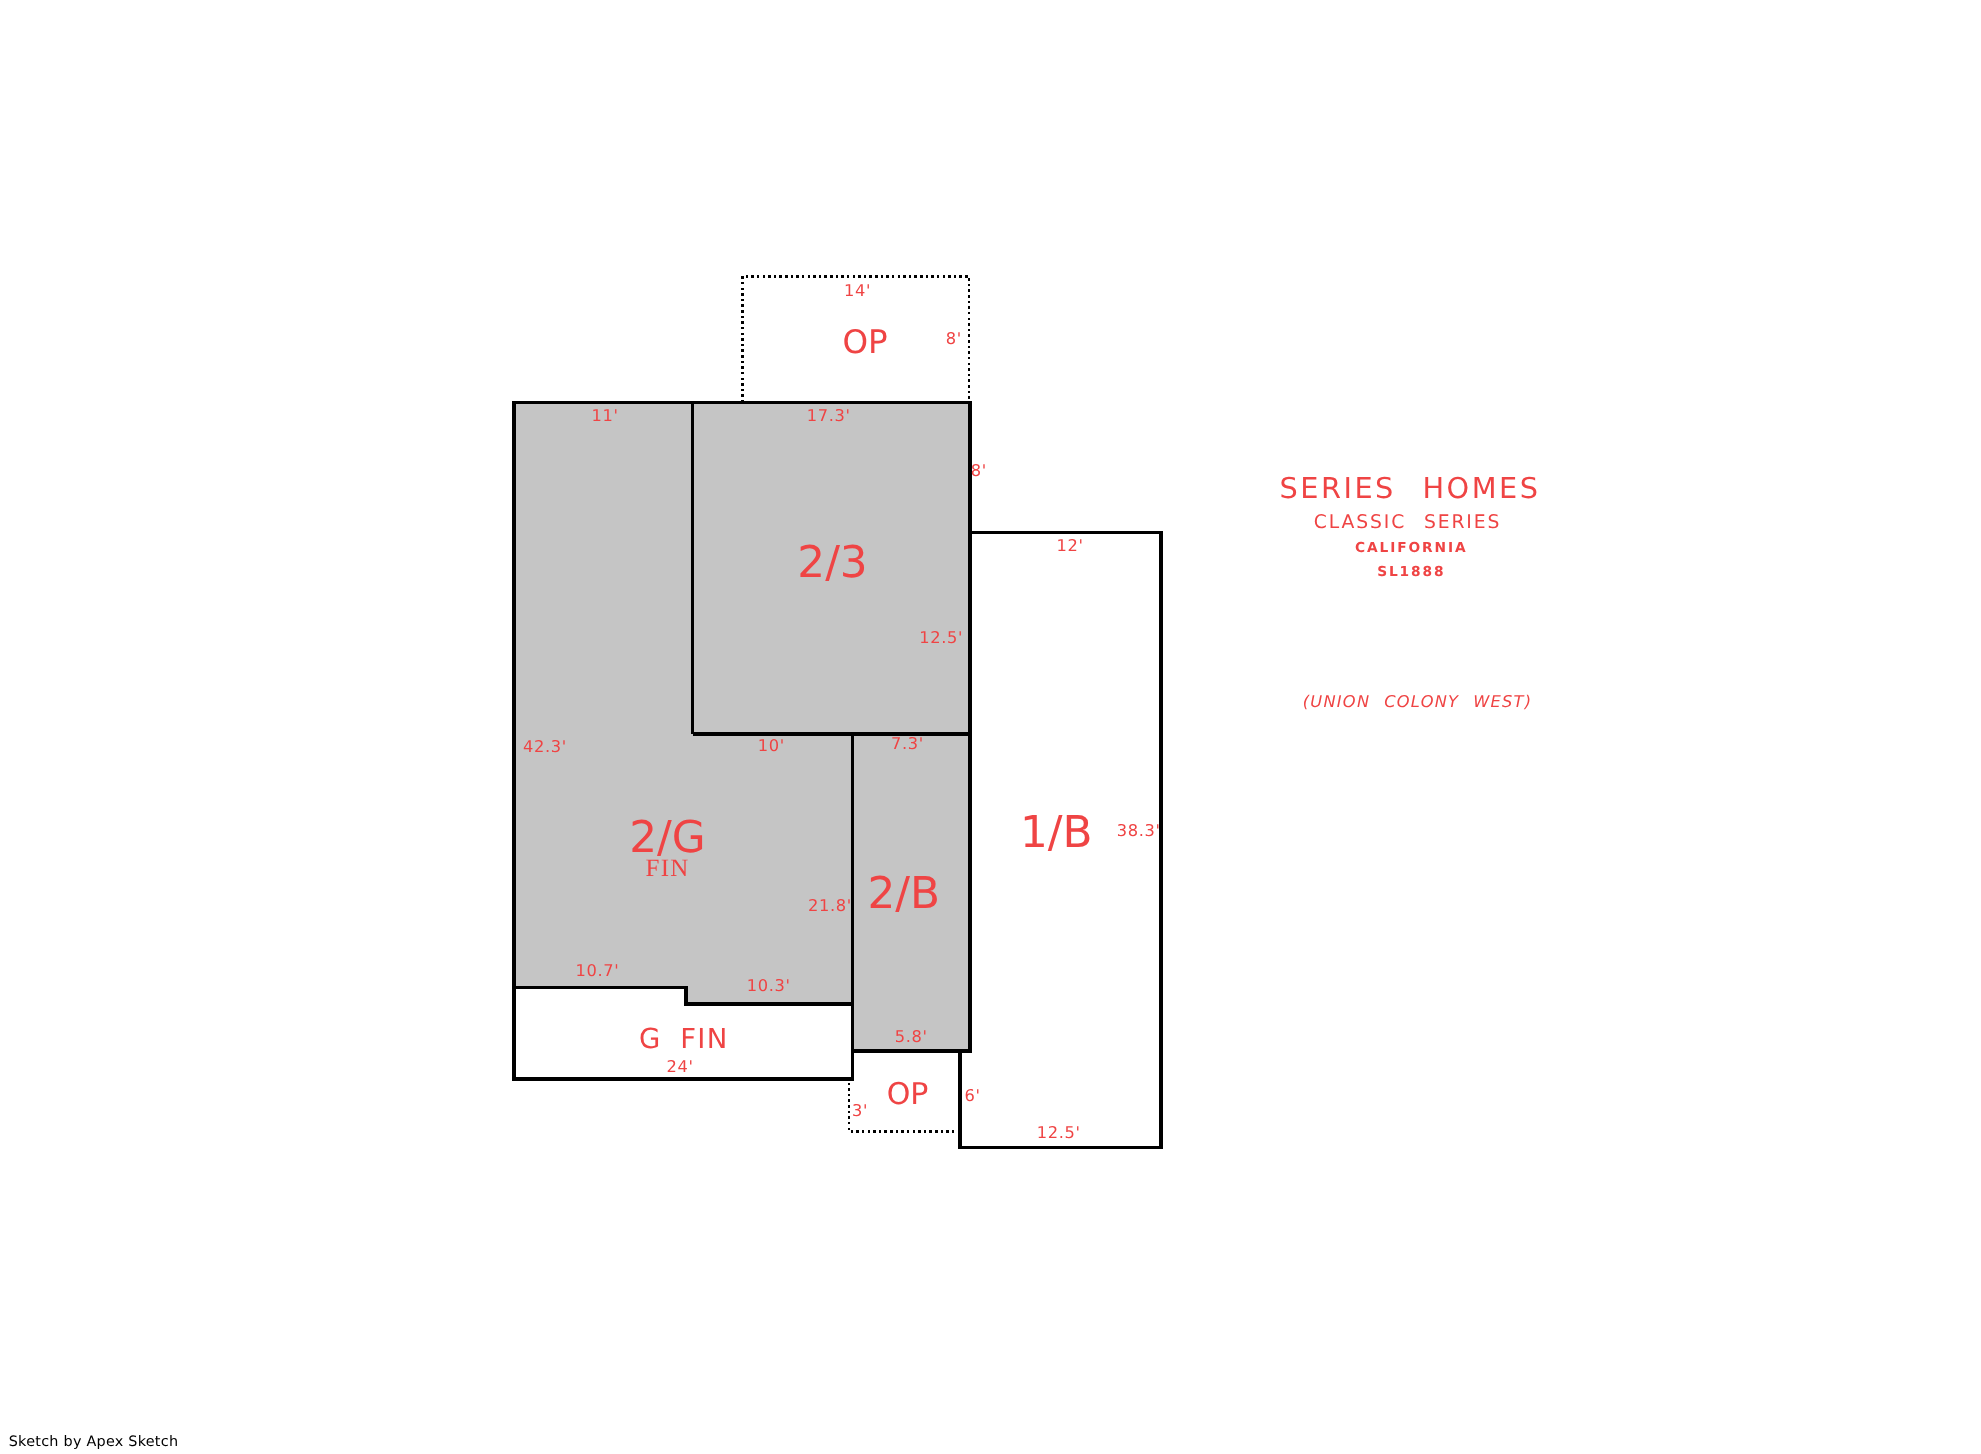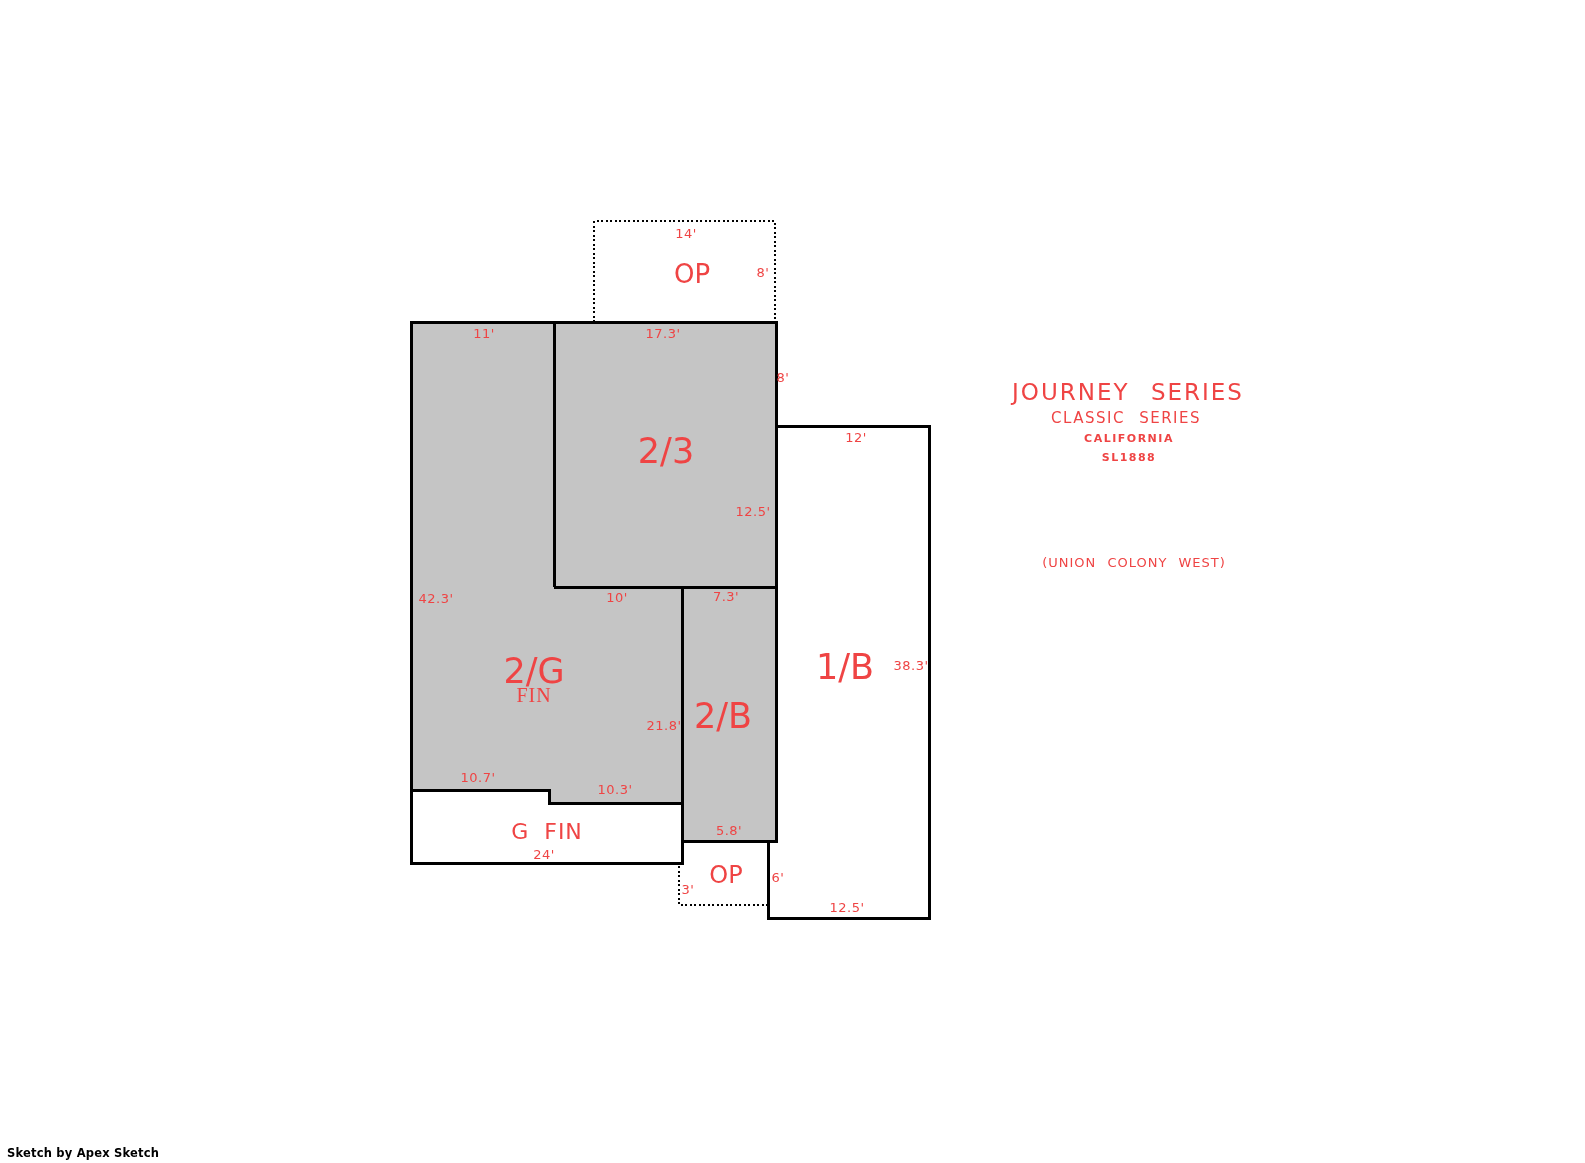--- a/index.html
+++ b/index.html
@@ -21,26 +21,25 @@
   }
   .dim{font-size:13px;letter-spacing:0.5px;}
   .room{font-size:35px;}
   .room-op-top{font-size:26px;}
   .room-op-bottom{font-size:24px;}
   .room-fin{font-size:20px;letter-spacing:1px;font-family:Liberation Serif, serif;}
   .room-gfin{font-size:22px;word-spacing:7px;letter-spacing:1px;}
   .tb-company{font-size:23px;letter-spacing:2px;word-spacing:12px;}
   .tb-series{font-size:15px;letter-spacing:1.5px;word-spacing:8px;}
   .tb-line{font-size:11px;letter-spacing:1.5px;font-weight:bold;}
-  .tb-sub{font-size:13px;letter-spacing:1px;word-spacing:6px;}
+  .tb-sub{font-size:13px;letter-spacing:1px;word-spacing:6px;font-style:italic;}
   .watermark{
     position:absolute;left:7px;top:1146px;
     font-size:11.5px;letter-spacing:0.2px;
     color:#000;
-    font-weight:bold;
   }
 </style>
 </head>
 <body>
 
 <div class="canvas">
 
   <svg class="plan-svg" width="1585" height="1163" viewBox="0 0 1585 1163" shape-rendering="crispEdges">
 
     <path d="M411,322 H776 V841 H682 V803 H549 V790 H411 Z" stroke="#000000" stroke-width="3" fill="#c5c5c5"></path>
@@ -83,21 +82,21 @@
   <span class="lbl dim" style="left:911px;top:665px">38.3'</span>
   <span class="lbl dim" style="left:478px;top:777px">10.7'</span>
   <span class="lbl dim" style="left:615px;top:789px">10.3'</span>
   <span class="lbl dim" style="left:544px;top:854px">24'</span>
   <span class="lbl dim" style="left:729px;top:830px">5.8'</span>
   <span class="lbl dim" style="left:688px;top:889px">3'</span>
   <span class="lbl dim" style="left:778px;top:877px">6'</span>
   <span class="lbl dim" style="left:847px;top:907px">12.5'</span>
 
   <div>
-    <span class="lbl tb-company" style="left:1128px;top:392px">JOURNEY SERIES</span>
+    <span class="lbl tb-company" style="left:1128px;top:392px">SERIES HOMES</span>
     <span class="lbl tb-series" style="left:1126px;top:418px">CLASSIC SERIES</span>
     <span class="lbl tb-line" style="left:1129px;top:438px">CALIFORNIA</span>
     <span class="lbl tb-line" style="left:1129px;top:457px">SL1888</span>
     <span class="lbl tb-sub" style="left:1134px;top:562px">(UNION COLONY WEST)</span>
   </div>
 
   <span class="watermark">Sketch by Apex Sketch</span>
 
 </div>
 

